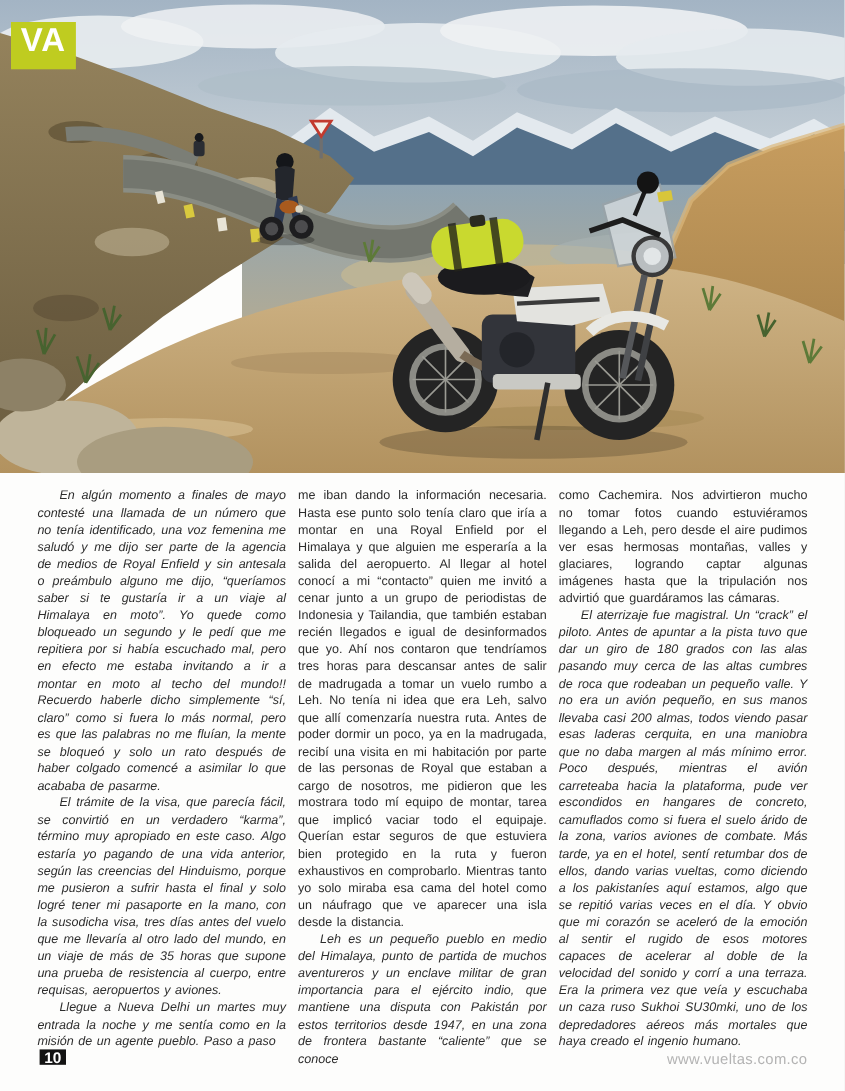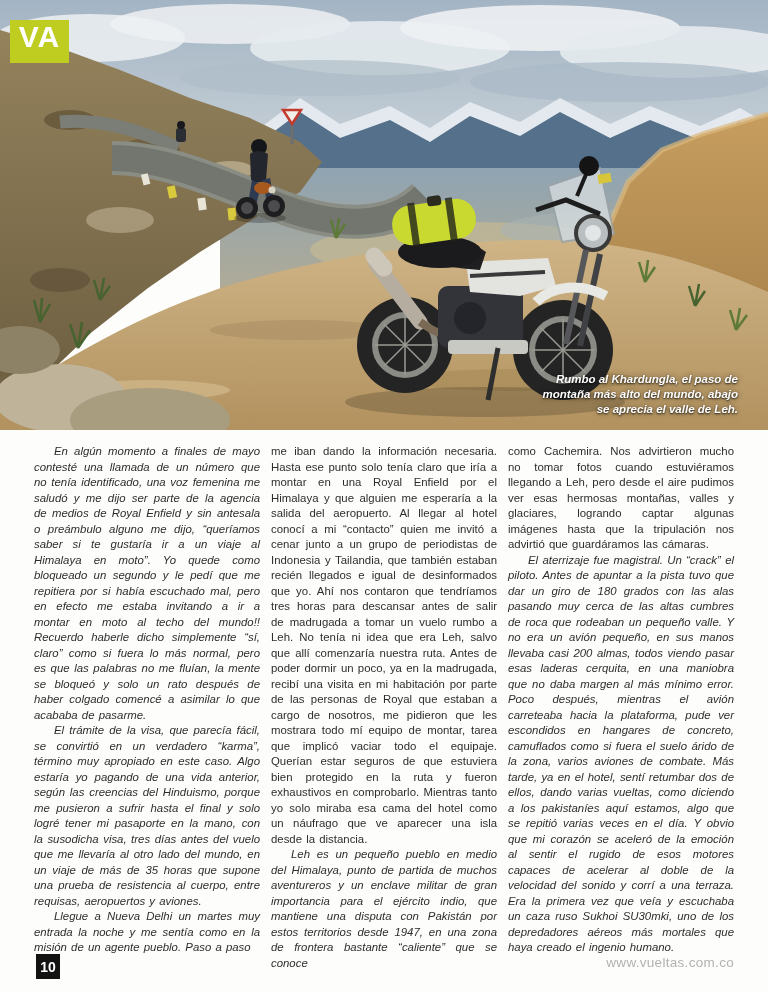--- a/index.html
+++ b/index.html
@@ -29,21 +29,21 @@
   }
   .col{flex:1;min-width:0;}
   .col p{
     margin:0;color:#2d2d2d;font-size:11.4px;line-height:15.5px;
     text-align:justify;word-spacing:1px;
   }
   .col p.indent{text-indent:20px;font-style:italic;}
   
   .footer{position:absolute;left:34px;right:34px;top:952px;height:26px;}
   .page-num{
-    position:absolute;left:2px;top:2px;width:24px;height:25px;
+    position:absolute;left:2px;top:2px;width:24px;height:14px;
     background:#131313;color:#ffffff;font-weight:bold;font-size:14px;
     display:flex;align-items:center;justify-content:center;
   }
   .website{
     position:absolute;right:0;top:3px;color:#b3b3b3;font-size:13.5px;
     letter-spacing:.3px;text-decoration:none;
   }
 </style>
 </head>
 <body>
@@ -224,21 +224,20 @@
         <line x1="600" y1="254" x2="580" y2="346" stroke="#3f4144" stroke-width="6"></line>
         <path d="M536,302 C552,286 580,282 606,296" fill="none" stroke="#e8e8e4" stroke-width="10"></path>
 
         <line x1="498" y1="348" x2="488" y2="400" stroke="#2e2e2e" stroke-width="5"></line>
       </g>
     </svg>
 
     <div class="va-badge">
       <span>VA</span>
     </div>
-    <div class="photo-caption">Rumbo al Khardungla, el paso de montaña más alto del mundo, abajo se aprecia el valle de Leh.</div>
   </div>
 
   <div class="article">
     <div class="col">
       <p class="indent">En algún momento a finales de mayo contesté una llamada de un número que no tenía identificado, una voz femenina me saludó y me dijo ser parte de la agencia de medios de Royal Enfield y sin antesala o preámbulo alguno me dijo, “queríamos saber si te gustaría ir a un viaje al Himalaya en moto”. Yo quede como bloqueado un segundo y le pedí que me repitiera por si había escuchado mal, pero en efecto me estaba invitando a ir a montar en moto al techo del mundo!!  Recuerdo haberle dicho simplemente “sí, claro” como si fuera lo más normal, pero es que las palabras no me fluían, la mente se bloqueó y solo un rato después de haber colgado comencé a asimilar lo que acababa de pasarme.</p>
       <p class="indent">El trámite de la visa, que parecía fácil, se convirtió en un verdadero “karma”, término muy apropiado en este caso. Algo estaría yo pagando de una vida anterior, según las creencias del Hinduismo, porque me pusieron a sufrir hasta el final y solo logré tener mi pasaporte en la mano, con la susodicha visa, tres días antes del vuelo que me llevaría al otro lado del mundo, en un viaje de más de 35 horas que supone una prueba de resistencia al cuerpo, entre requisas, aeropuertos y aviones.</p>
       <p class="indent">Llegue a Nueva Delhi un martes muy entrada la noche y me sentía como en la misión de un agente pueblo.  Paso a paso</p>
     </div>
     <div class="col">
       <p>me iban dando la información necesaria. Hasta ese punto solo tenía claro que iría a montar en una Royal Enfield por el Himalaya y que alguien me esperaría a la salida del aeropuerto.  Al llegar al hotel conocí a mi “contacto” quien me invitó a cenar junto a un grupo de periodistas de Indonesia y Tailandia, que también estaban recién llegados e igual de desinformados que yo.  Ahí nos contaron que tendríamos tres horas para descansar antes de salir de madrugada a tomar un vuelo rumbo a Leh. No tenía ni idea que era Leh, salvo que allí comenzaría nuestra ruta.  Antes de poder dormir un poco, ya en la madrugada, recibí una visita en mi habitación por parte de las personas de Royal que estaban a cargo de nosotros, me pidieron que les mostrara todo mí equipo de montar, tarea que implicó vaciar todo el equipaje.  Querían estar seguros de que estuviera bien protegido en la ruta y fueron exhaustivos en comprobarlo.  Mientras tanto yo solo miraba esa cama del hotel como un náufrago que ve aparecer una isla desde la distancia.</p>

